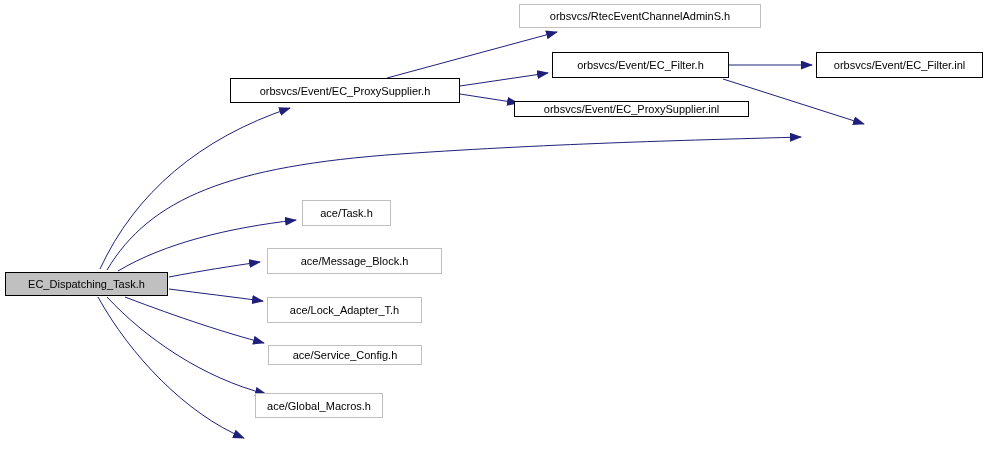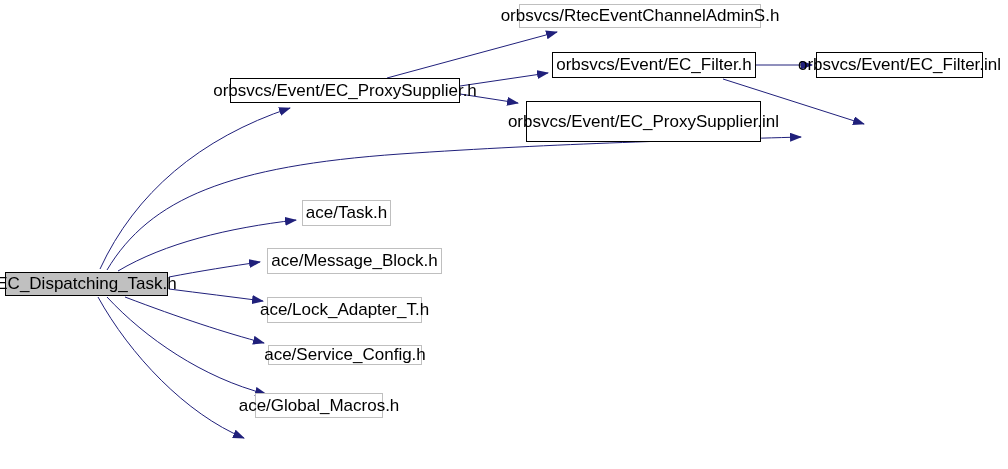--- a/index.html
+++ b/index.html
@@ -19,21 +19,21 @@
   }
   .node {
     position: absolute;
     z-index: 2;
     display: flex;
     align-items: center;
     justify-content: center;
     box-sizing: border-box;
     background: #ffffff;
     color: #000000;
-    font-size: 17px;
+    font-size: 11px;
     white-space: nowrap;
     cursor: pointer;
   }
   .node.doc   { border: 1px solid #000000; }
   .node.undoc { border: 1px solid #bfbfbf; }
   .node.main  { border: 1px solid #000000; background: #c0c0c0; }
   .edge { stroke: #20207b; stroke-width: 1; fill: none; }
 </style>
 </head>
 <body>
@@ -57,22 +57,22 @@
     <path class="edge" d="M387,78 L557,32" marker-end="url(#arrow)"></path>
     <path class="edge" d="M460,86 L548,73" marker-end="url(#arrow)"></path>
     <path class="edge" d="M460,94 L518,103" marker-end="url(#arrow)"></path>
     <path class="edge" d="M729,65 L812,65" marker-end="url(#arrow)"></path>
     <path class="edge" d="M723,79 L864,124" marker-end="url(#arrow)"></path>
   </svg>
 
   <div class="node doc" style="left:230px; top:78px;  width:230px; height:25px;">orbsvcs/Event/EC_ProxySupplier.h</div>
   <div class="node main" style="left:5px;   top:272px; width:163px; height:24px;">EC_Dispatching_Task.h</div>
   <div class="node undoc" style="left:519px; top:4px;   width:242px; height:24px;">orbsvcs/RtecEventChannelAdminS.h</div>
-  <div class="node doc" style="left:552px; top:52px;  width:204px; height:26px;">orbsvcs/Event/EC_Filter.h</div>
+  <div class="node doc" style="left:552px; top:52px;  width:177px; height:26px;">orbsvcs/Event/EC_Filter.h</div>
   <div class="node doc" style="left:816px; top:52px;  width:167px; height:26px;">orbsvcs/Event/EC_Filter.inl</div>
-  <div class="node doc" style="left:526px; top:101px; width:235px; height:41px;">orbsvcs/Event/EC_ProxySupplier.inl</div>
+  <div class="node doc" style="left:514px; top:101px; width:235px; height:16px;">orbsvcs/Event/EC_ProxySupplier.inl</div>
   <div class="node undoc" style="left:302px; top:200px; width:89px;  height:26px;">ace/Task.h</div>
   <div class="node undoc" style="left:267px; top:248px; width:175px; height:26px;">ace/Message_Block.h</div>
   <div class="node undoc" style="left:267px; top:297px; width:155px; height:26px;">ace/Lock_Adapter_T.h</div>
   <div class="node undoc" style="left:268px; top:345px; width:154px; height:20px;">ace/Service_Config.h</div>
   <div class="node undoc" style="left:255px; top:393px; width:128px; height:25px;">ace/Global_Macros.h</div>
 
 </div>
 
 </body></html>

